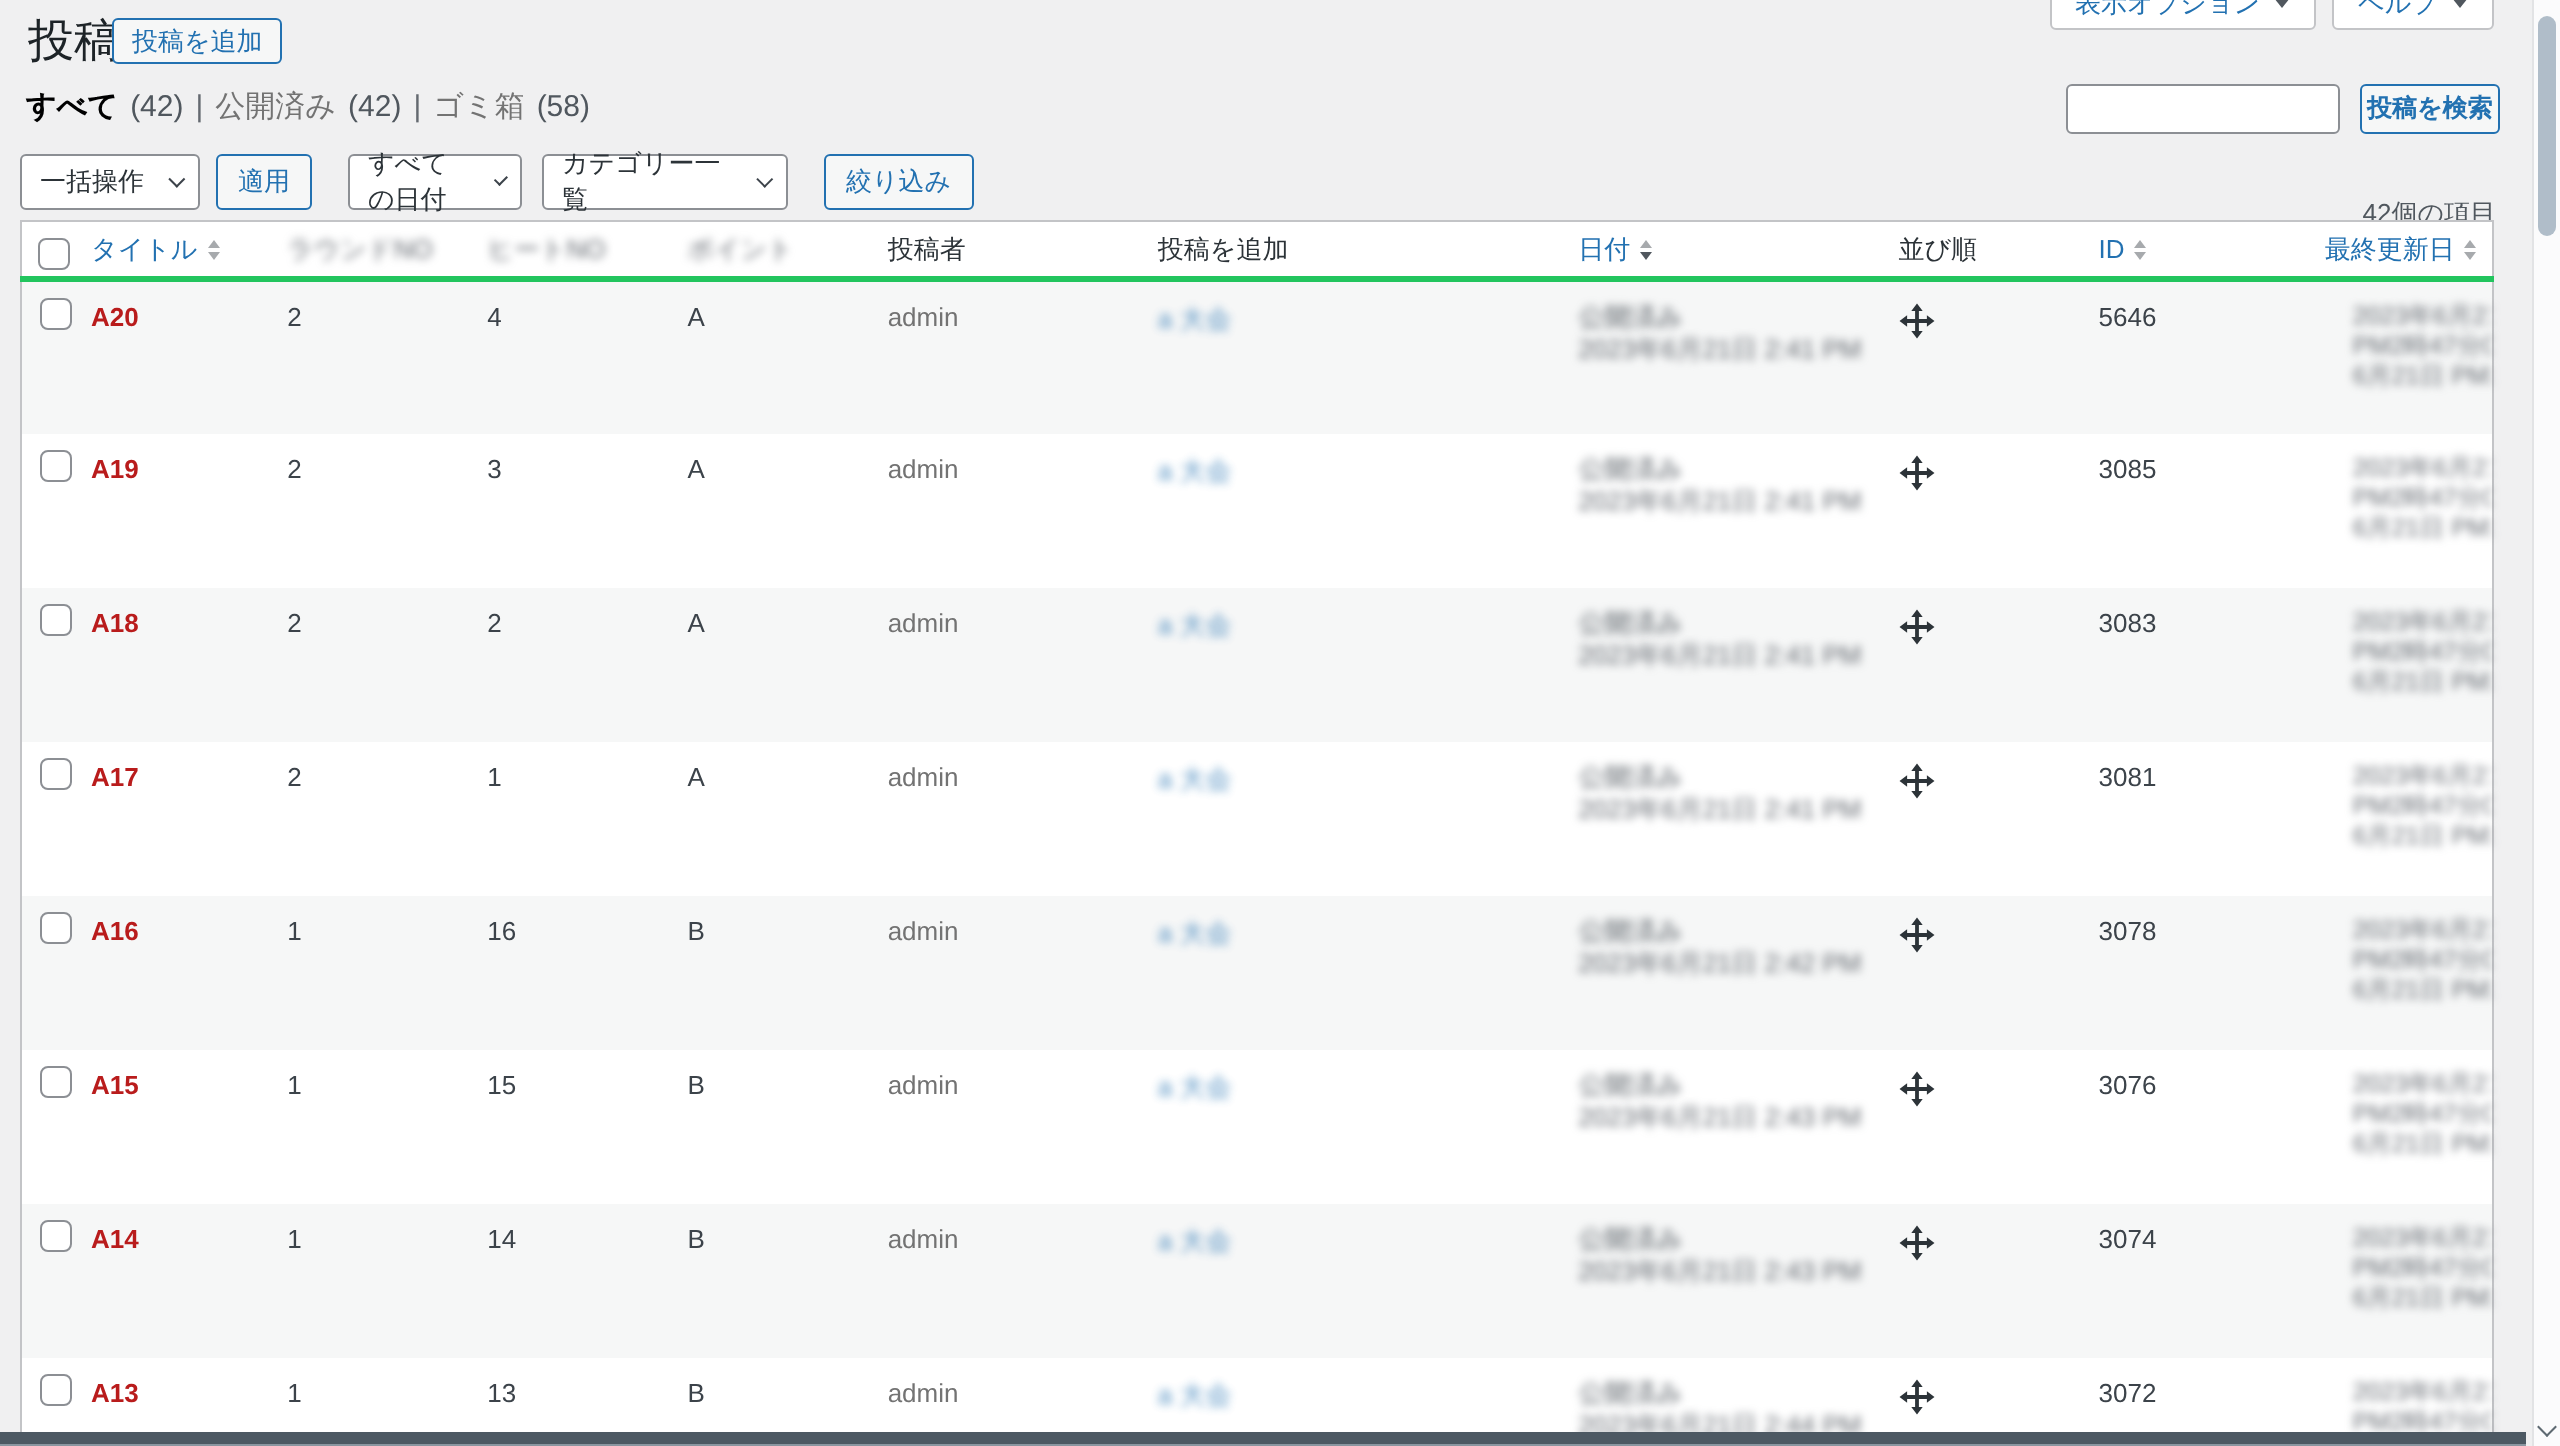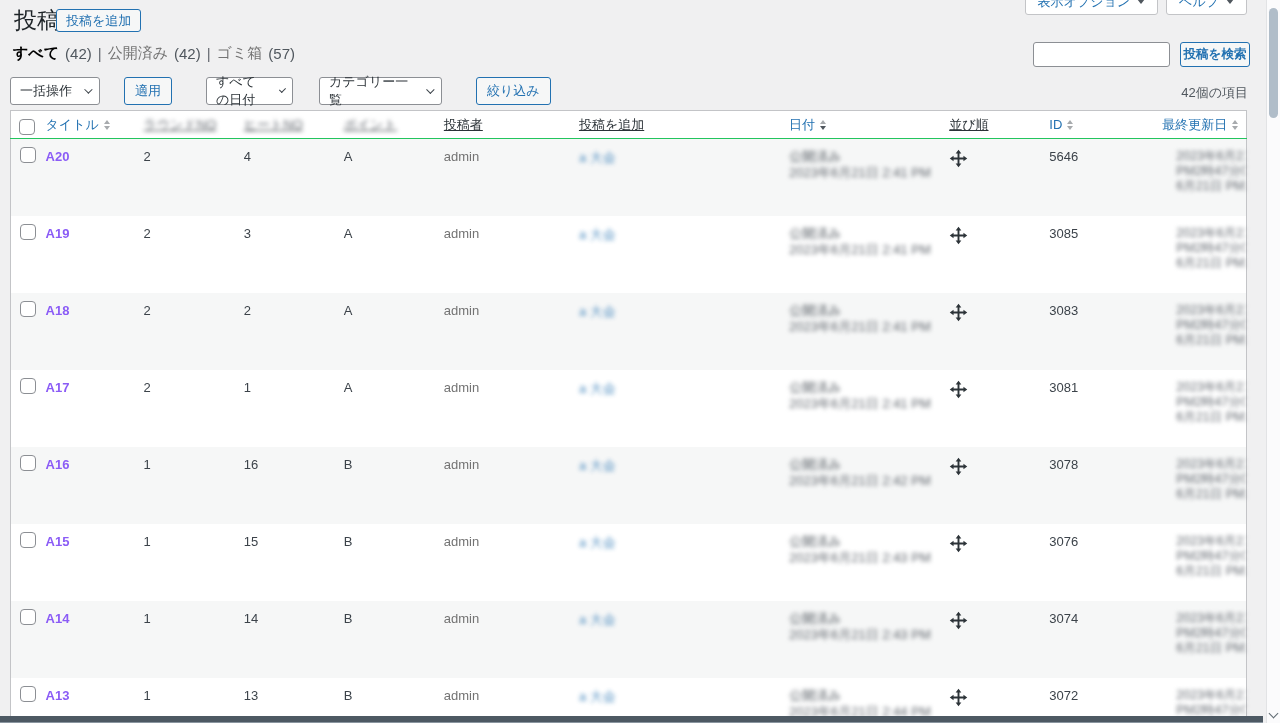--- a/index.html
+++ b/index.html
@@ -36,59 +36,59 @@
     position:absolute; left:1033px; top:42px; width:137px; height:25px;
     border:1px solid #8c8f94; border-radius:3px; background:#fff; padding:0 6px; font-size:13px; color:#2c3338;
   }
   .search-btn {
     position:absolute; left:1180px; top:42px; width:70px; height:25px;
     display:flex; align-items:center; justify-content:center; overflow:hidden;
     background:#f6f7f7; border:1px solid #2271b1; border-radius:3px; color:#2271b1; font-size:12.5px; cursor:pointer;font-weight:bold;
   }
 
   
-  .filter-bar { position:absolute; left:10px; top:77px; height:28px; display:flex; align-items:center;gap:16px; }
+  .filter-bar { position:absolute; left:10px; top:77px; height:28px; display:flex; align-items:center; }
   .select {
     height:28px; background:#fff; border:1px solid #8c8f94; border-radius:3px;
     display:inline-flex; align-items:center; justify-content:space-between;
     padding:0 9px; color:#2c3338; font-size:13px; cursor:pointer;
   }
   .chev { width:6px; height:6px; border-right:1.6px solid #3c434a; border-bottom:1.6px solid #3c434a; transform:rotate(45deg) translateY(-2px); margin-left:10px; }
   .sm-btn {
     height:28px; padding:0 10px; display:inline-flex; align-items:center;
     background:#f6f7f7; border:1px solid #2271b1; border-radius:3px; color:#2271b1; font-size:13px; cursor:pointer;font-family:Liberation Mono, monospace;
   }
   .bulk-select { width:90px; margin-right:8px; }
   .apply-btn { margin-right:18px; }
   .date-select { width:87px; margin-right:10px; }
   .cat-select { width:123px; margin-right:18px; }
-  .items-count { position:absolute; right:32px; top:84px; font-size:13px; color:#50575e; }
+  .items-count { position:absolute; right:32px; top:98px; font-size:13px; color:#50575e; }
 
   
   .table-wrap { position:absolute; left:10px; top:110px; width:1237px; }
   table { width:1237px; border-collapse:collapse; table-layout:fixed; background:#fff; border:1px solid #c3c4c7; }
   thead th {
     height:27px; text-align:left; font-weight:400; font-size:13px; color:#2c3338;
-    padding:0 0 0 8px; border-bottom:1px solid #22c55e; vertical-align:middle;text-decoration:underline;
+    padding:0 0 0 8px; border-bottom:3px solid #22c55e; vertical-align:middle;
   }
   thead th.sortable { color:#2271b1; cursor:pointer; }
   .sort-wrap { display:inline-flex; align-items:center; gap:5px; }
   .sorting { display:inline-flex; flex-direction:column; gap:2px; }
   .arr-up { width:0; height:0; border-left:3.5px solid transparent; border-right:3.5px solid transparent; border-bottom:4px solid #a7aaad; }
   .arr-dn { width:0; height:0; border-left:3.5px solid transparent; border-right:3.5px solid transparent; border-top:4px solid #a7aaad; }
   .arr-dark { border-top-color:#50575e; }
   tbody tr { height:77px; background:#fff; }
   tbody tr.striped { background:#f6f7f7; }
   tbody td, tbody th { vertical-align:top; padding:10px 0 0 8px; font-size:13px; color:#3c434a; }
   .cb-cell { padding-top:8px !important; }
   input[type="checkbox"] {
     appearance:none; -webkit-appearance:none; width:16px; height:16px;
     border:1px solid #8c8f94; border-radius:4px; background:#fff; cursor:pointer; display:inline-block;
   }
-  .row-title { font-weight:600; color:#8b5cf6;text-align:right; }
+  .row-title { font-weight:600; color:#b91c1c;text-align:right; }
   .mod-cell { padding-left:22px !important; }
   .mod-cell div { max-width:80px; overflow:hidden; white-space:nowrap; font-size:12.5px; line-height:15px; }
   .date-cell div { line-height:16px; }
 
   
   .redact { filter:blur(2.2px); }
   .r-gray { color:#646970; }
   .r-dark { color:#50575e; }
   .r-blue { color:#2271b1; opacity:.8; }
   .move-icon { display:inline-block; width:19px; height:19px; cursor:move; }
@@ -117,21 +117,21 @@
 <button class="add-post-btn">投稿を追加</button>
 
 <div class="views">
   <span class="current-label">すべて</span>
   <span class="count">(42)</span>
   <span class="sep">|</span>
   <a href="#">公開済み</a>
   <span class="count">(42)</span>
   <span class="sep">|</span>
   <a href="#">ゴミ箱</a>
-  <span class="count">(57)</span>
+  <span class="count">(58)</span>
 </div>
 
 <input class="search-input" type="text" value="" style="">
 <button class="search-btn">投稿を検索</button>
 
 <div class="filter-bar">
   <div class="select bulk-select">
     <span>一括操作</span>
     <span class="chev"></span>
   </div>

